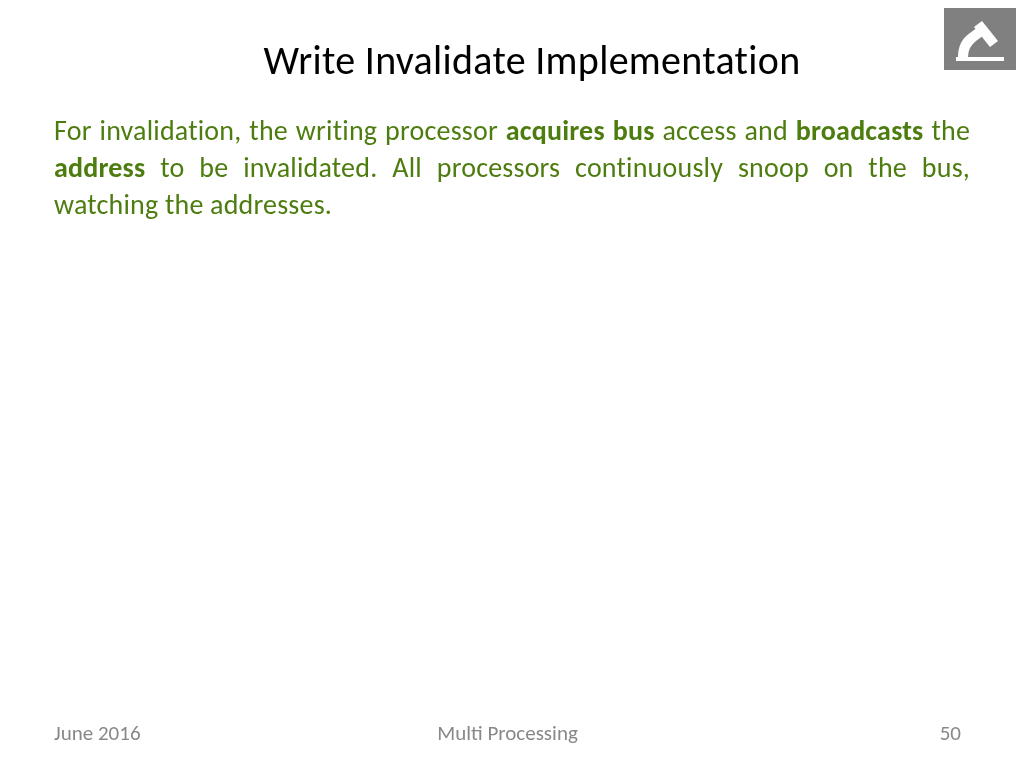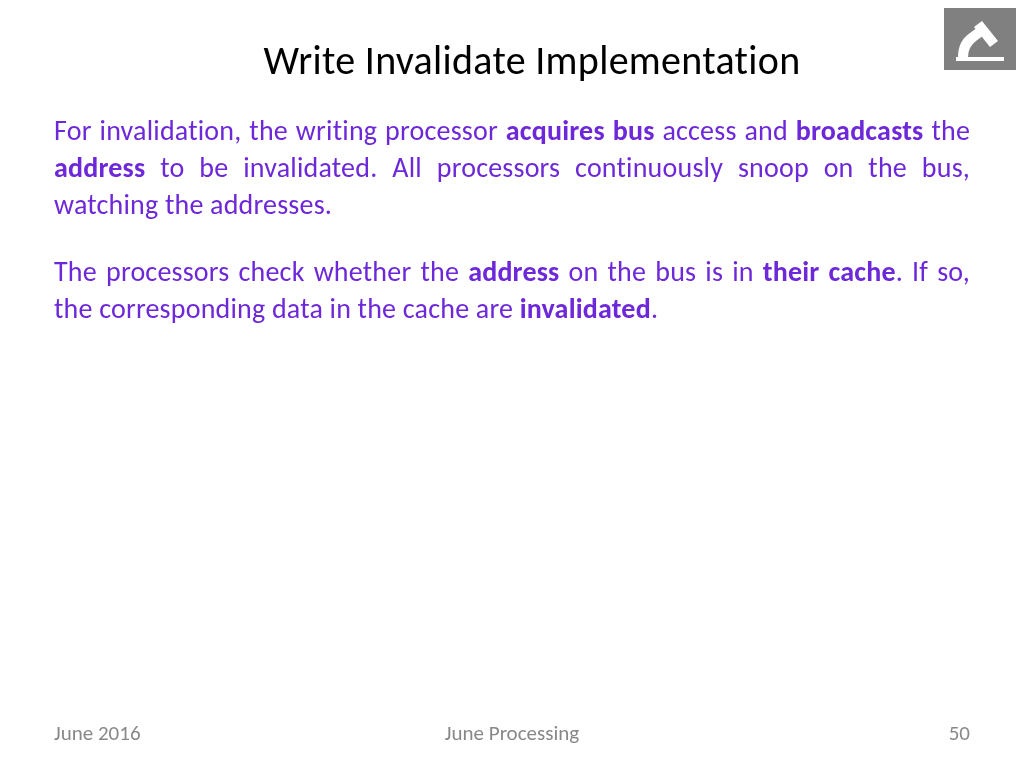--- a/index.html
+++ b/index.html
@@ -39,33 +39,33 @@
       padding-bottom: 28px;
       letter-spacing: 0.3px;
       margin-left: 40px;
     }
     .content {
       padding: 0 54px;
     }
     .paragraph {
       font-size: 28px;
       line-height: 1.32;
-      color: #6d28d9;
+      color: #4d7c0f;
       text-align: justify;
       margin-bottom: 30px;
       letter-spacing: 0.2px;
     }
     .paragraph b {
       font-weight: bold;
     }
     .footer {
       position: absolute;
       bottom: 22px;
       left: 0;
-      right: 0;
+      right: 9px;
       padding: 0 54px;
       display: flex;
       justify-content: space-between;
       align-items: flex-start;
       font-size: 21px;
       color: #888888;
     }
     .footer-center {
       position: absolute;
       left: 50%;
@@ -81,21 +81,20 @@
     <path d="M 32 8 L 48 28 L 40 34 L 24 14 Z" fill="#ffffff"></path>
     <rect x="6" y="44" width="48" height="4" fill="#ffffff"></rect>
   </svg>
 </div>
 
 <h1 class="title">Write Invalidate Implementation</h1>
 
 <div class="content">
   <p class="paragraph"><span>For invalidation, the writing processor </span><b>acquires bus</b><span> access and </span><b>broadcasts</b><span> the </span><b>address</b><span> to be invalidated. All processors continuously snoop on the bus, watching the addresses.</span></p>
 
-  <p class="paragraph"><span>The processors check whether the </span><b>address</b><span> on the bus is in </span><b>their cache</b><span>. If so, the corresponding data in the cache are </span><b>invalidated</b><span>.</span></p>
 
 </div>
 
 <div class="footer">
   <span>June 2016</span>
-  <span class="footer-center">June Processing</span>
+  <span class="footer-center">Multi Processing</span>
   <span>50</span>
 </div>
 
 </body></html>

